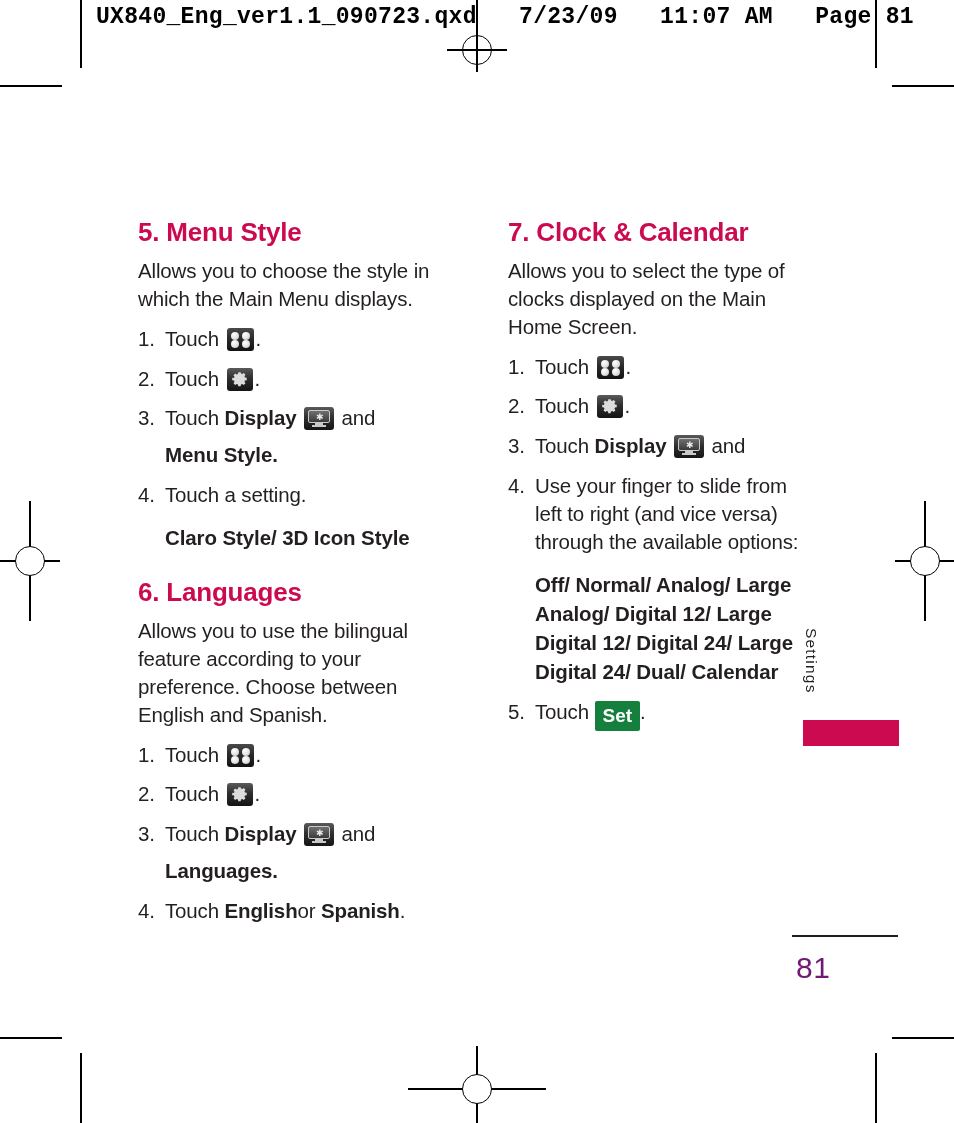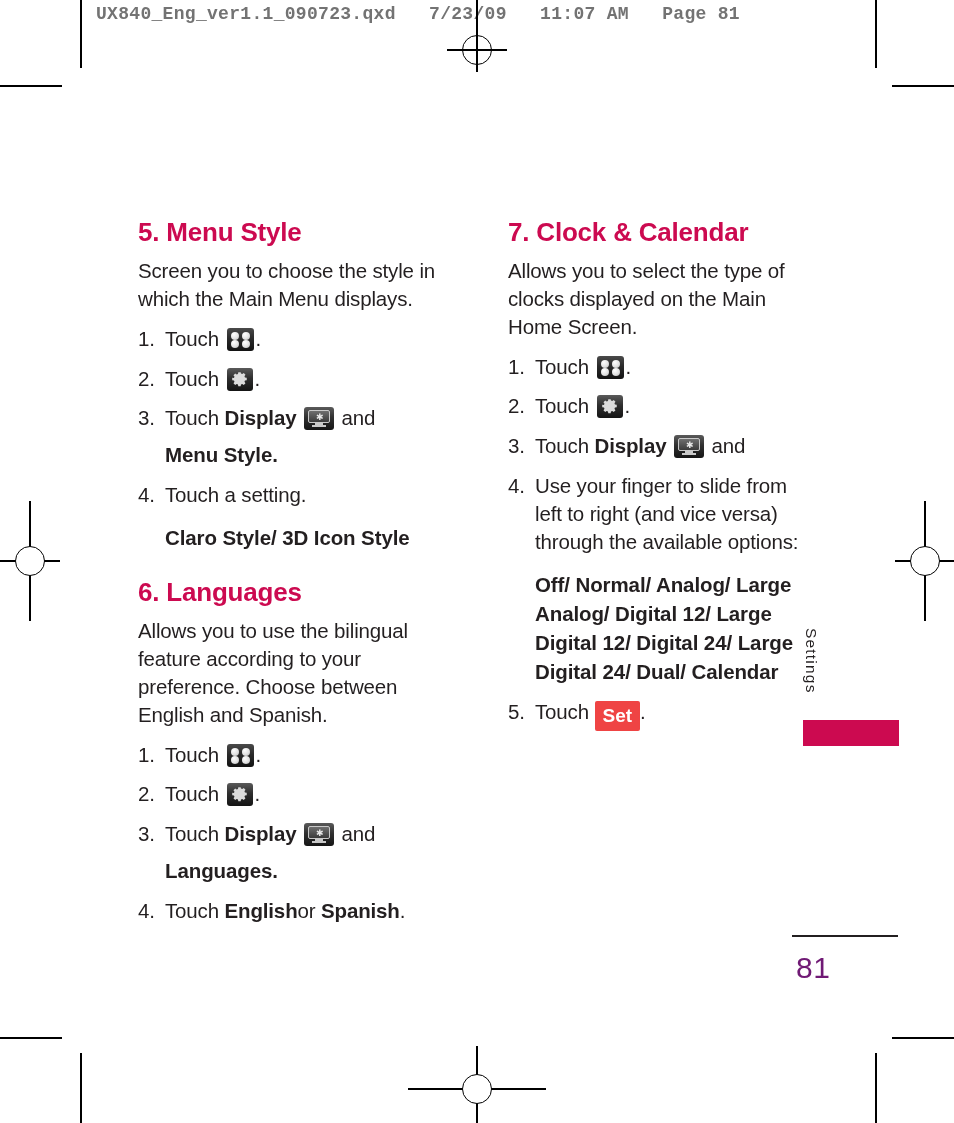--- a/index.html
+++ b/index.html
@@ -15,25 +15,25 @@
     font-family: "Liberation Sans", sans-serif;
     color: #231f20;
   }
 
   
   .slug {
     position: absolute;
     left: 96px;
     top: 4px;
     font-family: "Liberation Mono", monospace;
-    font-size: 18px;
+    font-size: 23px;
     font-weight: bold;
     letter-spacing: 0.3px;
     white-space: pre;
-    color: #737373;
+    color: #000000;
   }
 
   
   .cropline { position: absolute; background: #000; }
   .v-crop { width: 1.6px; }
   .h-crop { height: 1.6px; }
 
   .regmark { position: absolute; }
   .regmark .rm-v { position: absolute; left: 50%; top: 0; width: 1.3px; height: 100%;
                    margin-left: -0.65px; background: #000; }
@@ -173,21 +173,21 @@
   .icon-display .base {
     position: absolute;
     left: 8px; top: 18px;
     width: 14px; height: 1.6px;
     background: #c9c9c9;
   }
 
   
   .chip-set {
     display: inline-block;
-    background: #ef4444;
+    background: #15803d;
     color: #ffffff;
     font-weight: bold;
     font-size: 19px;
     line-height: 1;
     padding: 5px 8px 6px 8px;
     border-radius: 2px;
     vertical-align: -3px;
     letter-spacing: 0px;
   }
 
@@ -264,21 +264,21 @@
   <span class="rm-v"></span>
   <span class="rm-h" style="top:43px;"></span>
   <span class="rm-c" style="top:43px;"></span>
 </div>
 
 <div class="page">
 
   <div class="col col-left">
 
     <h2 class="section-title" style="color: rgb(204, 10, 80);">5. Menu Style</h2>
-    <p class="intro">Screen you to choose the style in which the Main Menu displays.</p>
+    <p class="intro">Allows you to choose the style in which the Main Menu displays.</p>
     <ol class="steps">
       <li>
         <span class="num">1.</span>
         <span>Touch</span>
         <span class="icon icon-grid">
           <i class="d1"></i><i class="d2"></i><i class="d3"></i><i class="d4"></i>
         </span><span>.</span>
       </li>
       <li>
         <span class="num">2.</span>

